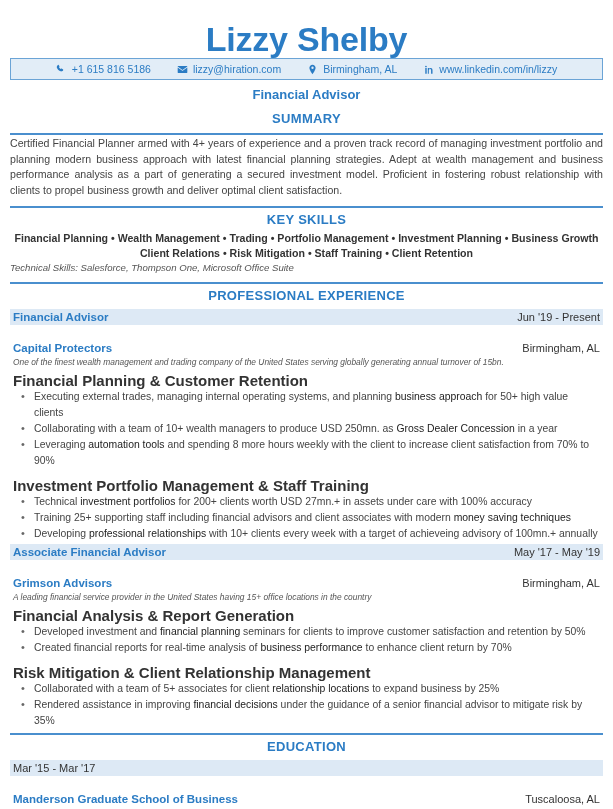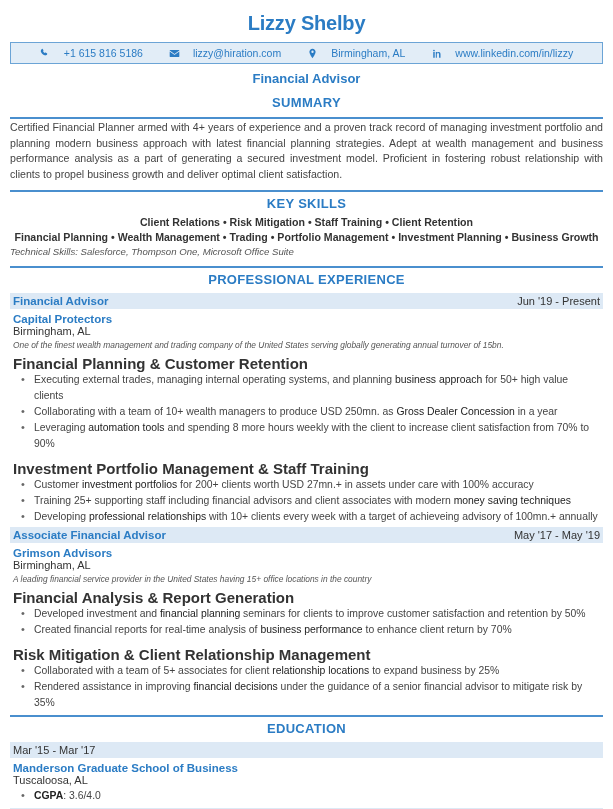--- a/index.html
+++ b/index.html
@@ -19,40 +19,40 @@
     width: 613px;
     height: 809px;
     padding: 4px 10px 0 10px;
     position: relative;
   }
 
   
   .name {
     text-align: center;
     color: #2b7cc4;
-    font-size: 20px;
+    font-size: 34px;
     font-weight: bold;
     letter-spacing: -0.2px;
     line-height: 30px;
-    margin-top: 4px;
+    margin-top: 20px;
   }
   .contact-bar {
     margin-top: 4px;
     border: 1px solid #6ba4d6;
     background: #e2edf7;
     height: 22px;
     display: flex;
     align-items: center;
     justify-content: center;
     gap: 0px;
   }
   .contact-item {
     display: flex;
     align-items: center;
-    gap: 13px;
+    gap: 5px;
     padding: 0 13px;
     color: #2b7cc4;
     font-size: 10.5px;
     white-space: nowrap;
   }
   .contact-item .ic {
     display: inline-flex;
     align-items: center;
     justify-content: center;
     width: 11px;
@@ -127,22 +127,21 @@
     font-weight: bold;
   }
   .title-row .right {
     color: #333333;
     font-size: 11px;
   }
   .org-row {
     display: flex;
     justify-content: space-between;
     align-items: baseline;
-    padding: 4px 3px 0 3px;
-    flex-direction: column;
+    padding: 17px 3px 0 3px;
   }
   .org-row .left {
     color: #2b7cc4;
     font-size: 11.5px;
     font-weight: bold;
   }
   .org-row .right {
     color: #333333;
     font-size: 11px;
   }
@@ -255,22 +254,22 @@
 
   <div class="section">
     <div class="section-title">SUMMARY</div>
     <div class="section-rule"></div>
     <div class="summary-text">Certified Financial Planner armed with 4+ years of experience and a proven track record of managing investment portfolio and planning modern business approach with latest financial planning strategies. Adept at wealth management and business performance analysis as a part of generating a secured investment model. Proficient in fostering robust relationship with clients to propel business growth and deliver optimal client satisfaction.</div>
   </div>
 
   <div class="section">
     <div class="section-rule"></div>
     <div class="section-title">KEY SKILLS</div>
+    <div class="skills-line">Financial Planning • Wealth Management • Trading • Portfolio Management • Investment Planning • Business Growth</div>
     <div class="skills-line">Client Relations • Risk Mitigation • Staff Training • Client Retention</div>
-    <div class="skills-line">Financial Planning • Wealth Management • Trading • Portfolio Management • Investment Planning • Business Growth</div>
     <div class="tech-skills">Technical Skills: Salesforce, Thompson One, Microsoft Office Suite</div>
   </div>
 
   <div class="section">
     <div class="section-rule"></div>
     <div class="section-title">PROFESSIONAL EXPERIENCE</div>
 
     <div>
       <div class="title-row">
         <div class="left">Financial Advisor</div>
@@ -286,21 +285,21 @@
       <ul class="bullets">
         <li><span>Executing external trades, managing internal operating systems, and planning </span><b>business approach</b><span> for 50+ high value clients</span></li>
         <li><span>Collaborating with a team of 10+ wealth managers to produce USD 250mn. as </span><b>Gross Dealer Concession</b><span> in a year</span></li>
         <li><span>Leveraging </span><b>automation tools</b><span> and spending 8 more hours weekly with the client to increase client satisfaction from 70% to 90%</span></li>
       </ul>
 
       <div class="spacer-sm"></div>
 
       <div class="group-head">Investment Portfolio Management &amp; Staff Training</div>
       <ul class="bullets">
-        <li><span>Customer </span><b>investment portfolios</b><span> for 200+ clients worth USD 27mn.+ in assets under care with 100% accuracy</span></li>
+        <li><span>Technical </span><b>investment portfolios</b><span> for 200+ clients worth USD 27mn.+ in assets under care with 100% accuracy</span></li>
         <li><span>Training 25+ supporting staff including financial advisors and client associates with modern </span><b>money saving techniques</b><span></span></li>
         <li><span>Developing </span><b>professional relationships</b><span> with 10+ clients every week with a target of achieveing advisory of 100mn.+ annually</span></li>
       </ul>
     </div>
 
     <div>
       <div class="title-row">
         <div class="left">Associate Financial Advisor</div>
         <div class="right">May '17  -  May '19</div>
       </div>

